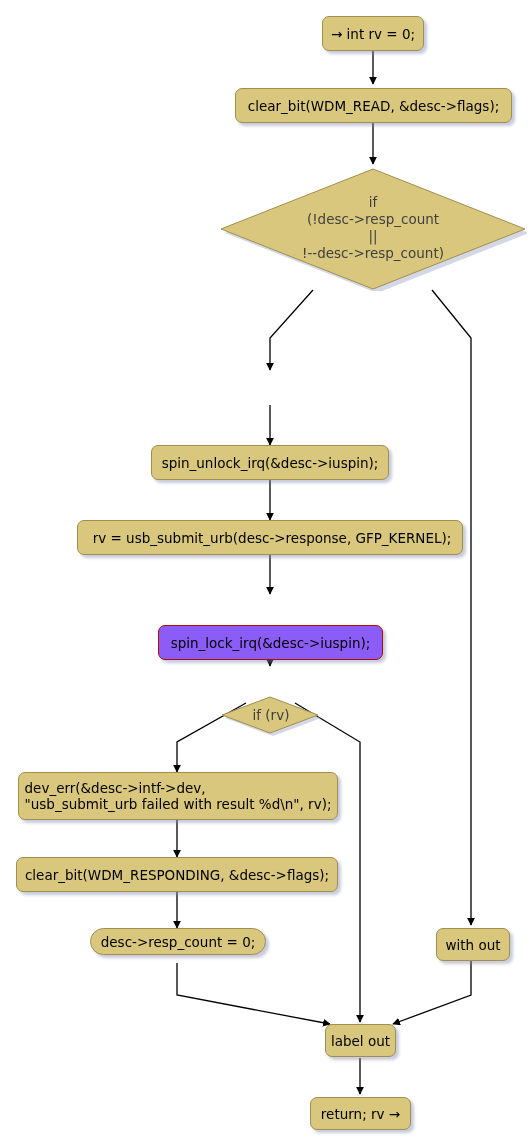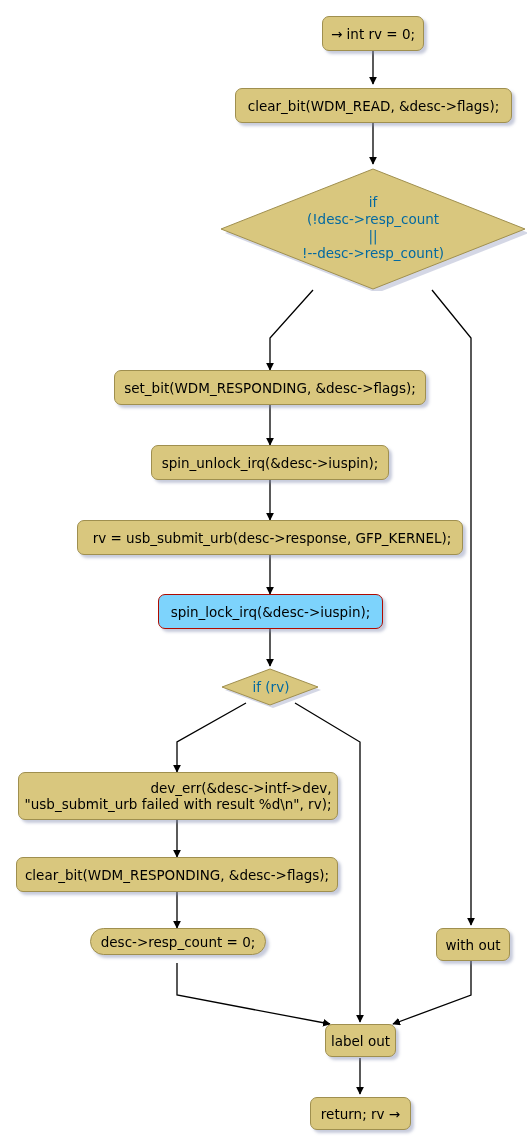--- a/index.html
+++ b/index.html
@@ -5,27 +5,27 @@
   html,body{margin:0;padding:0;background:#ffffff;}
   body{width:532px;height:1148px;position:relative;overflow:hidden;
        font-family:"DejaVu Sans","Liberation Sans",sans-serif;}
   #canvas{position:absolute;left:0;top:0;width:532px;height:1148px;}
   svg.edges{position:absolute;left:0;top:0;width:532px;height:1148px;pointer-events:none;}
   .node{position:absolute;box-sizing:border-box;
         background:#d9c77e;border:1px solid #9f8f4f;border-radius:7px;
         box-shadow:3px 3px 3px rgba(130,140,175,0.45);
         color:#000000;font-size:13.5px;line-height:16px;
         display:flex;align-items:center;justify-content:center;
-        text-align:right;white-space:pre;padding:0 8px;}
-  .node.red{background:#7dd3fc;border:1px solid #b00b00;}
+        text-align:left;white-space:pre;padding:0 8px;}
+  .node.red{background:#8b5cf6;border:1px solid #b00b00;margin-top:31px;}
   .diamond{position:absolute;}
   .diamond .shape{position:absolute;left:0;top:0;width:100%;height:100%;}
   .diamond .dlabel{position:absolute;left:0;top:0;width:100%;height:100%;
         display:flex;align-items:center;justify-content:center;
-        color:#0369a1;font-size:13.5px;line-height:17px;text-align:center;white-space:pre;}
+        color:#404040;font-size:13.5px;line-height:17px;text-align:center;white-space:pre;}
 </style>
 </head>
 <body>
 
 <div id="canvas">
 
   <svg class="edges" viewBox="0 0 532 1148" xmlns="http://www.w3.org/2000/svg">
     <defs>
       <marker id="arrow" viewBox="0 0 10 10" refX="9" refY="5" markerWidth="6" markerHeight="6" orient="auto-start-reverse">
         <path d="M 0 0 L 10 5 L 0 10 z" fill="#000000"></path>
@@ -77,37 +77,34 @@
     <svg class="shape" viewBox="0 0 308 127" xmlns="http://www.w3.org/2000/svg">
       <polygon points="154,125 306,65 154,5 2,65" fill="#aab0cc" opacity="0.5" transform="translate(4,4)"></polygon>
       <polygon points="154,125 306,65 154,5 2,65" fill="#d9c77e" stroke="#9f8f4f" stroke-width="1"></polygon>
     </svg>
     <div class="dlabel">if
 (!desc-&gt;resp_count
 ||
 !--desc-&gt;resp_count)</div>
   </div>
 
-  <div class="node" style="left:114px;top:370px;width:312px;height:35px;">
-    <span>set_bit(WDM_RESPONDING, &amp;desc-&gt;flags);</span>
-  </div>
 
   <div class="node" style="left:151px;top:445px;width:238px;height:35px;">
     <span>spin_unlock_irq(&amp;desc-&gt;iuspin);</span>
   </div>
 
   <div class="node" style="left:77px;top:520px;width:386px;height:35px;padding-left:12px;">
     <span>rv = usb_submit_urb(desc-&gt;response, GFP_KERNEL);</span>
   </div>
 
   <div class="node red" style="left:158px;top:594px;width:225px;height:35px;">
     <span>spin_lock_irq(&amp;desc-&gt;iuspin);</span>
   </div>
 
-  <div class="diamond" style="left:221px;top:666px;width:100px;height:42px;">
+  <div class="diamond" style="left:221px;top:694px;width:100px;height:42px;">
     <svg class="shape" viewBox="0 0 100 42" xmlns="http://www.w3.org/2000/svg">
       <polygon points="49,39 97,21 49,3 1,21" fill="#aab0cc" opacity="0.5" transform="translate(3,3)"></polygon>
       <polygon points="49,39 97,21 49,3 1,21" fill="#d9c77e" stroke="#9f8f4f" stroke-width="1"></polygon>
     </svg>
     <div class="dlabel">if (rv)</div>
   </div>
 
   <div class="node" style="left:18px;top:772px;width:320px;height:48px;">
     <span>dev_err(&amp;desc-&gt;intf-&gt;dev,
 "usb_submit_urb failed with result %d\n", rv);</span>

